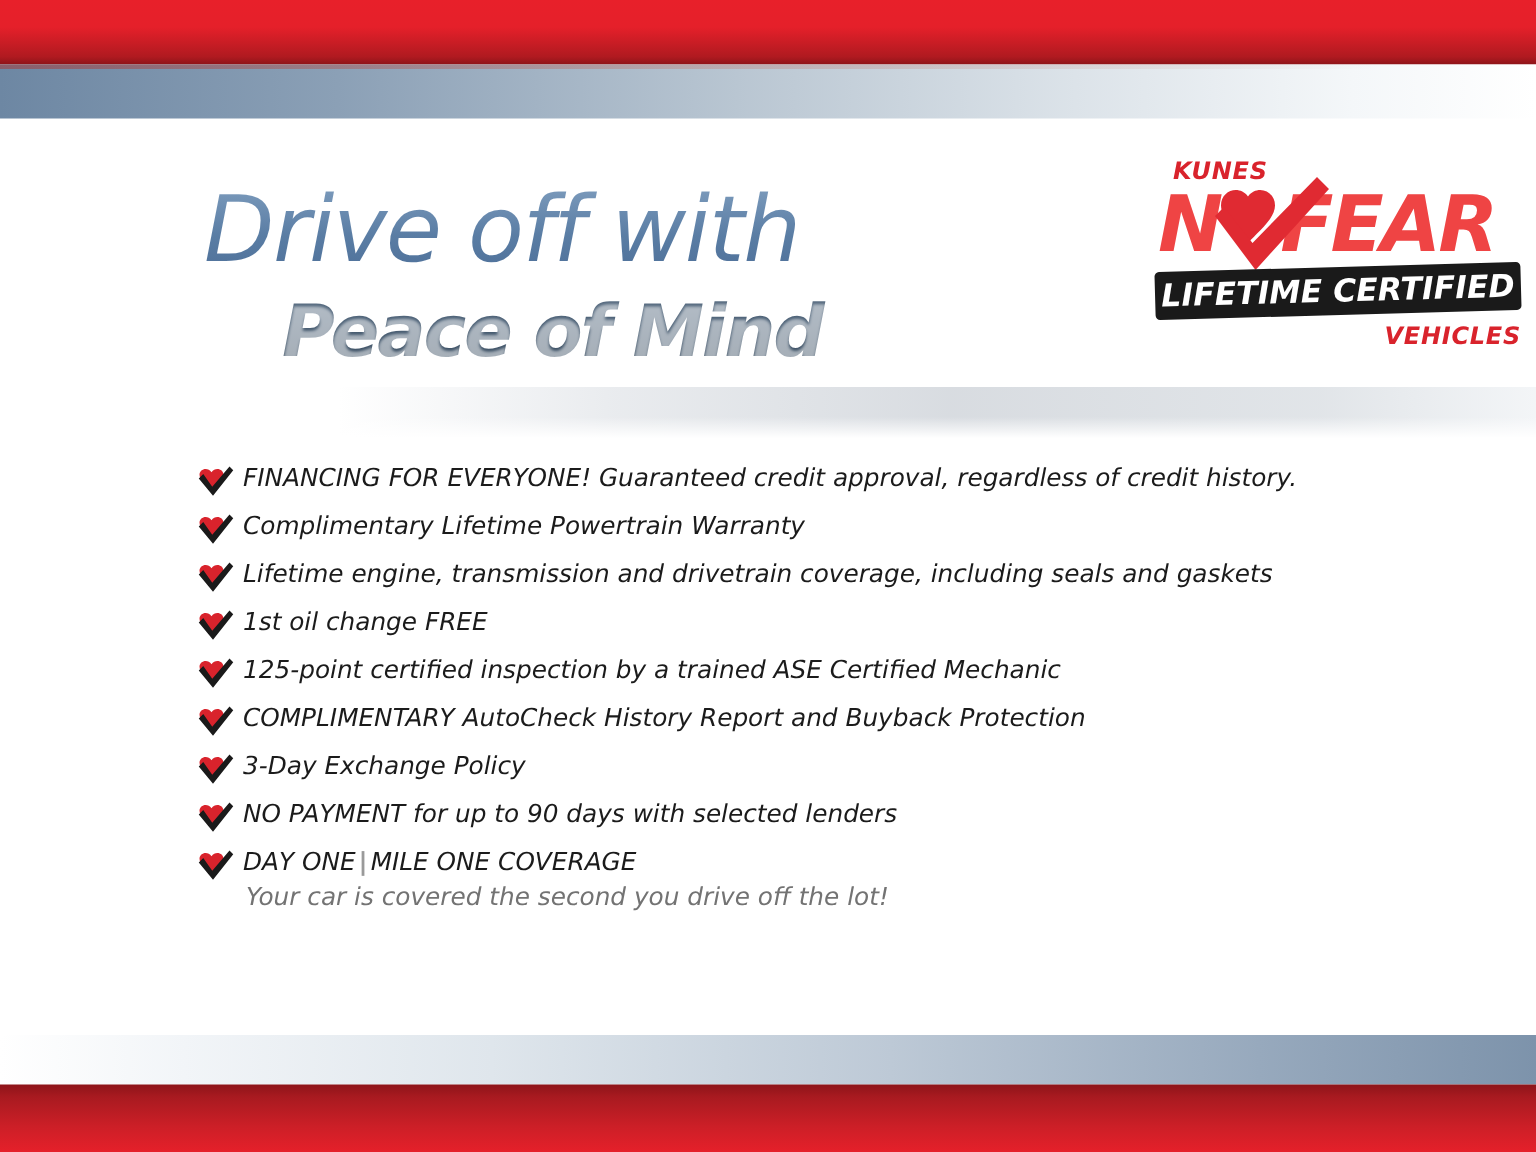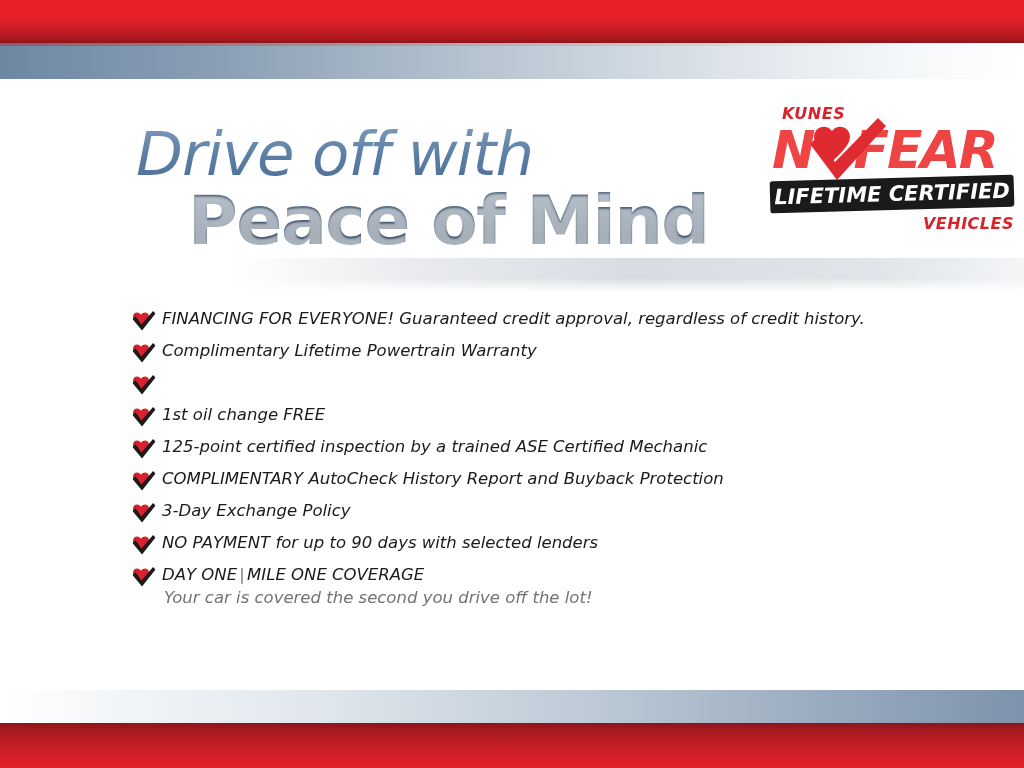--- a/index.html
+++ b/index.html
@@ -62,22 +62,22 @@
     font-size:61px; line-height:60px;
     letter-spacing:-1px;
     color:#5f82a8;
     background:linear-gradient(to bottom, #7c9bbc 0%, #5a7da4 55%, #4e7099 100%);
     -webkit-background-clip:text; background-clip:text;
     -webkit-text-fill-color:transparent; color:transparent;
     white-space:nowrap;
   }
   .headline-line2 {
     font-family:"DejaVu Sans", sans-serif;
-    font-weight:700;
-    font-size:68px; line-height:74px;
+    font-style:italic; font-weight:700;
+    font-size:48px; line-height:74px;
     letter-spacing:-1.5px;
     margin-left:52px;
     background:linear-gradient(to bottom, #64778c 0%, #4b6076 40%, #3b4f63 72%, #55687c 100%);
     -webkit-background-clip:text; background-clip:text;
     -webkit-text-fill-color:transparent; color:transparent;
     text-shadow:0 2px 2px rgba(255,255,255,.55);
     white-space:nowrap;
   }
 
   
@@ -212,20 +212,21 @@
         <path d="M1.5 9 L4.5 6 L10.5 14.5 L22 1 L24.5 3.5 L11 20.5 Z" fill="#1a1a1a"></path>
       </svg>
       <span class="benefit-text"><span class="b-strong">Complimentary Lifetime Powertrain Warranty</span><span class="b-norm"></span></span>
     </div>
 
     <div class="benefit">
       <svg class="bullet-icon" viewBox="0 0 25 22">
         <path d="M2 6.5 C2 2.5, 7.5 1, 10 4.8 C12.5 1, 18 2.5, 18 6.5 C18 10.5, 12.5 14, 10 17 C7.5 14, 2 10.5, 2 6.5 Z" fill="#d9232c"></path>
         <path d="M1.5 9 L4.5 6 L10.5 14.5 L22 1 L24.5 3.5 L11 20.5 Z" fill="#1a1a1a"></path>
       </svg>
+      <span class="benefit-text"><span class="b-strong">Lifetime</span><span class="b-norm"> engine, transmission and drivetrain coverage, including seals and gaskets</span></span>
     </div>
 
     <div class="benefit">
       <svg class="bullet-icon" viewBox="0 0 25 22">
         <path d="M2 6.5 C2 2.5, 7.5 1, 10 4.8 C12.5 1, 18 2.5, 18 6.5 C18 10.5, 12.5 14, 10 17 C7.5 14, 2 10.5, 2 6.5 Z" fill="#d9232c"></path>
         <path d="M1.5 9 L4.5 6 L10.5 14.5 L22 1 L24.5 3.5 L11 20.5 Z" fill="#1a1a1a"></path>
       </svg>
       <span class="benefit-text"><span class="b-strong">1st oil change FREE</span><span class="b-norm"></span></span>
     </div>
 

